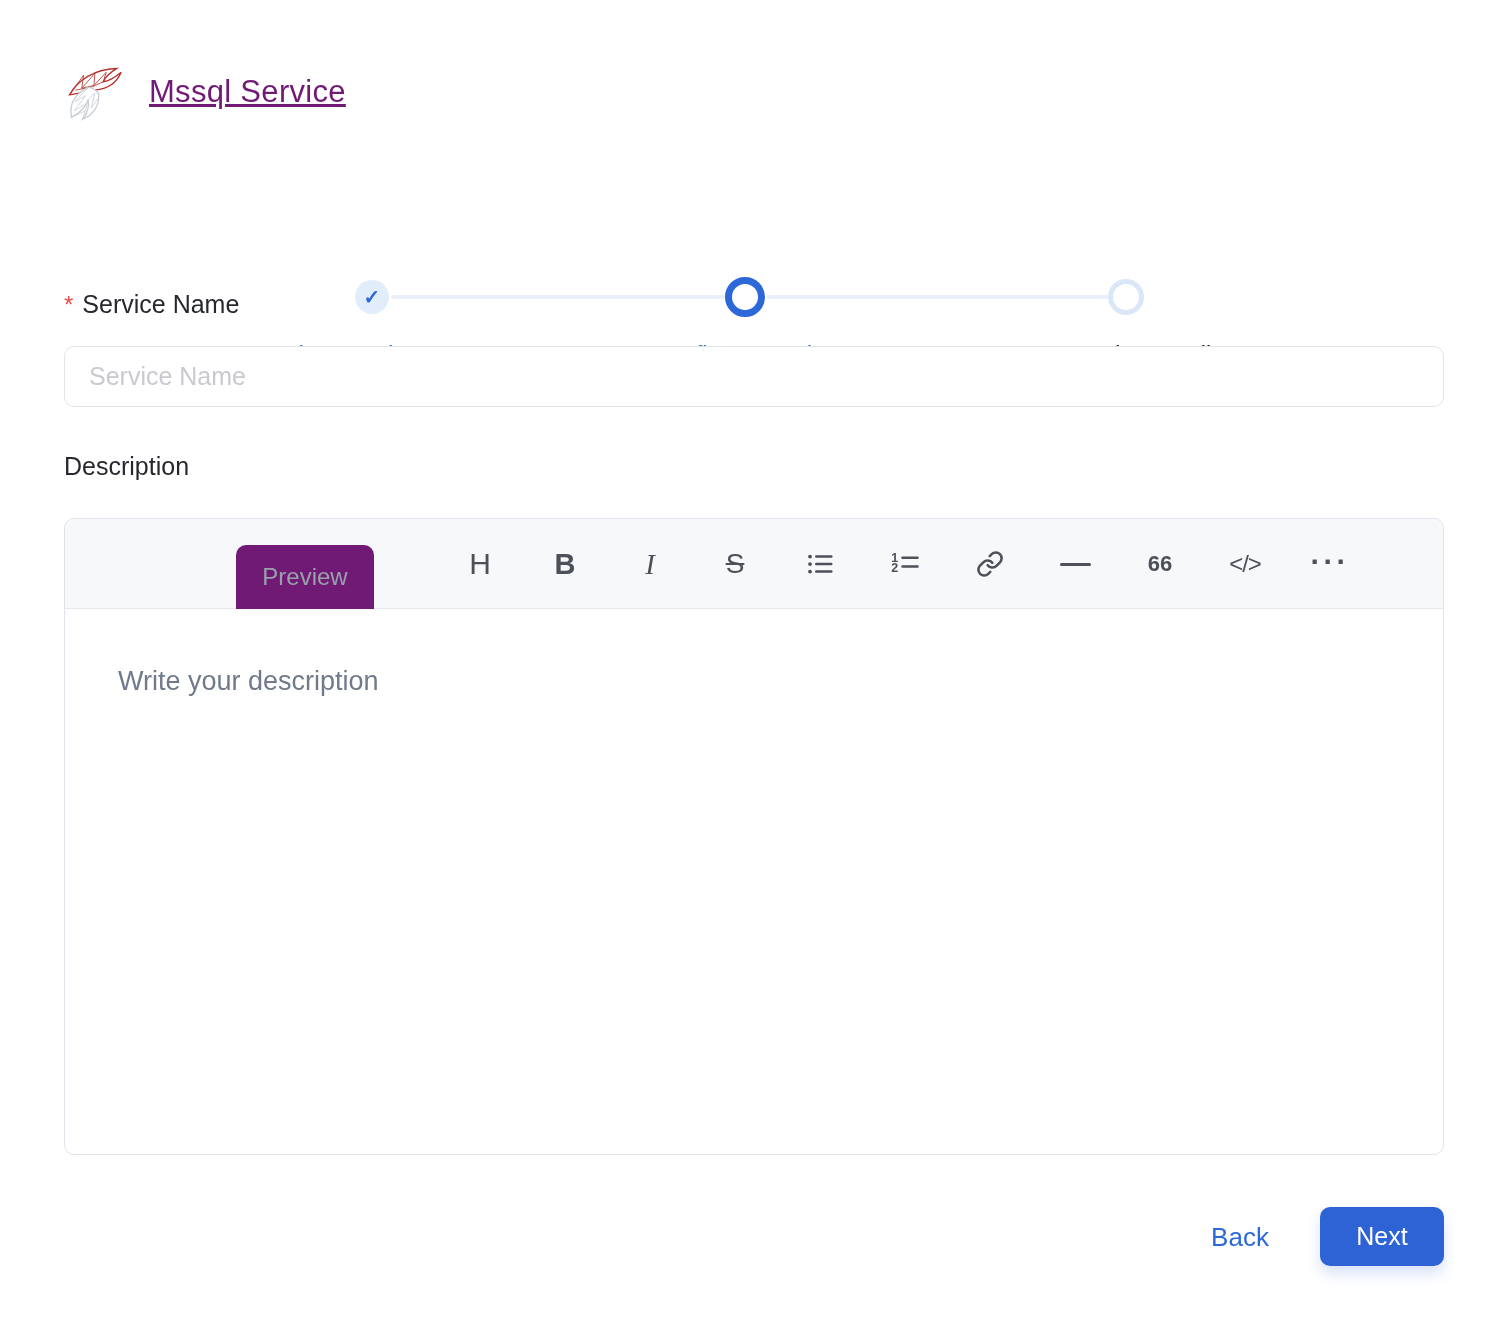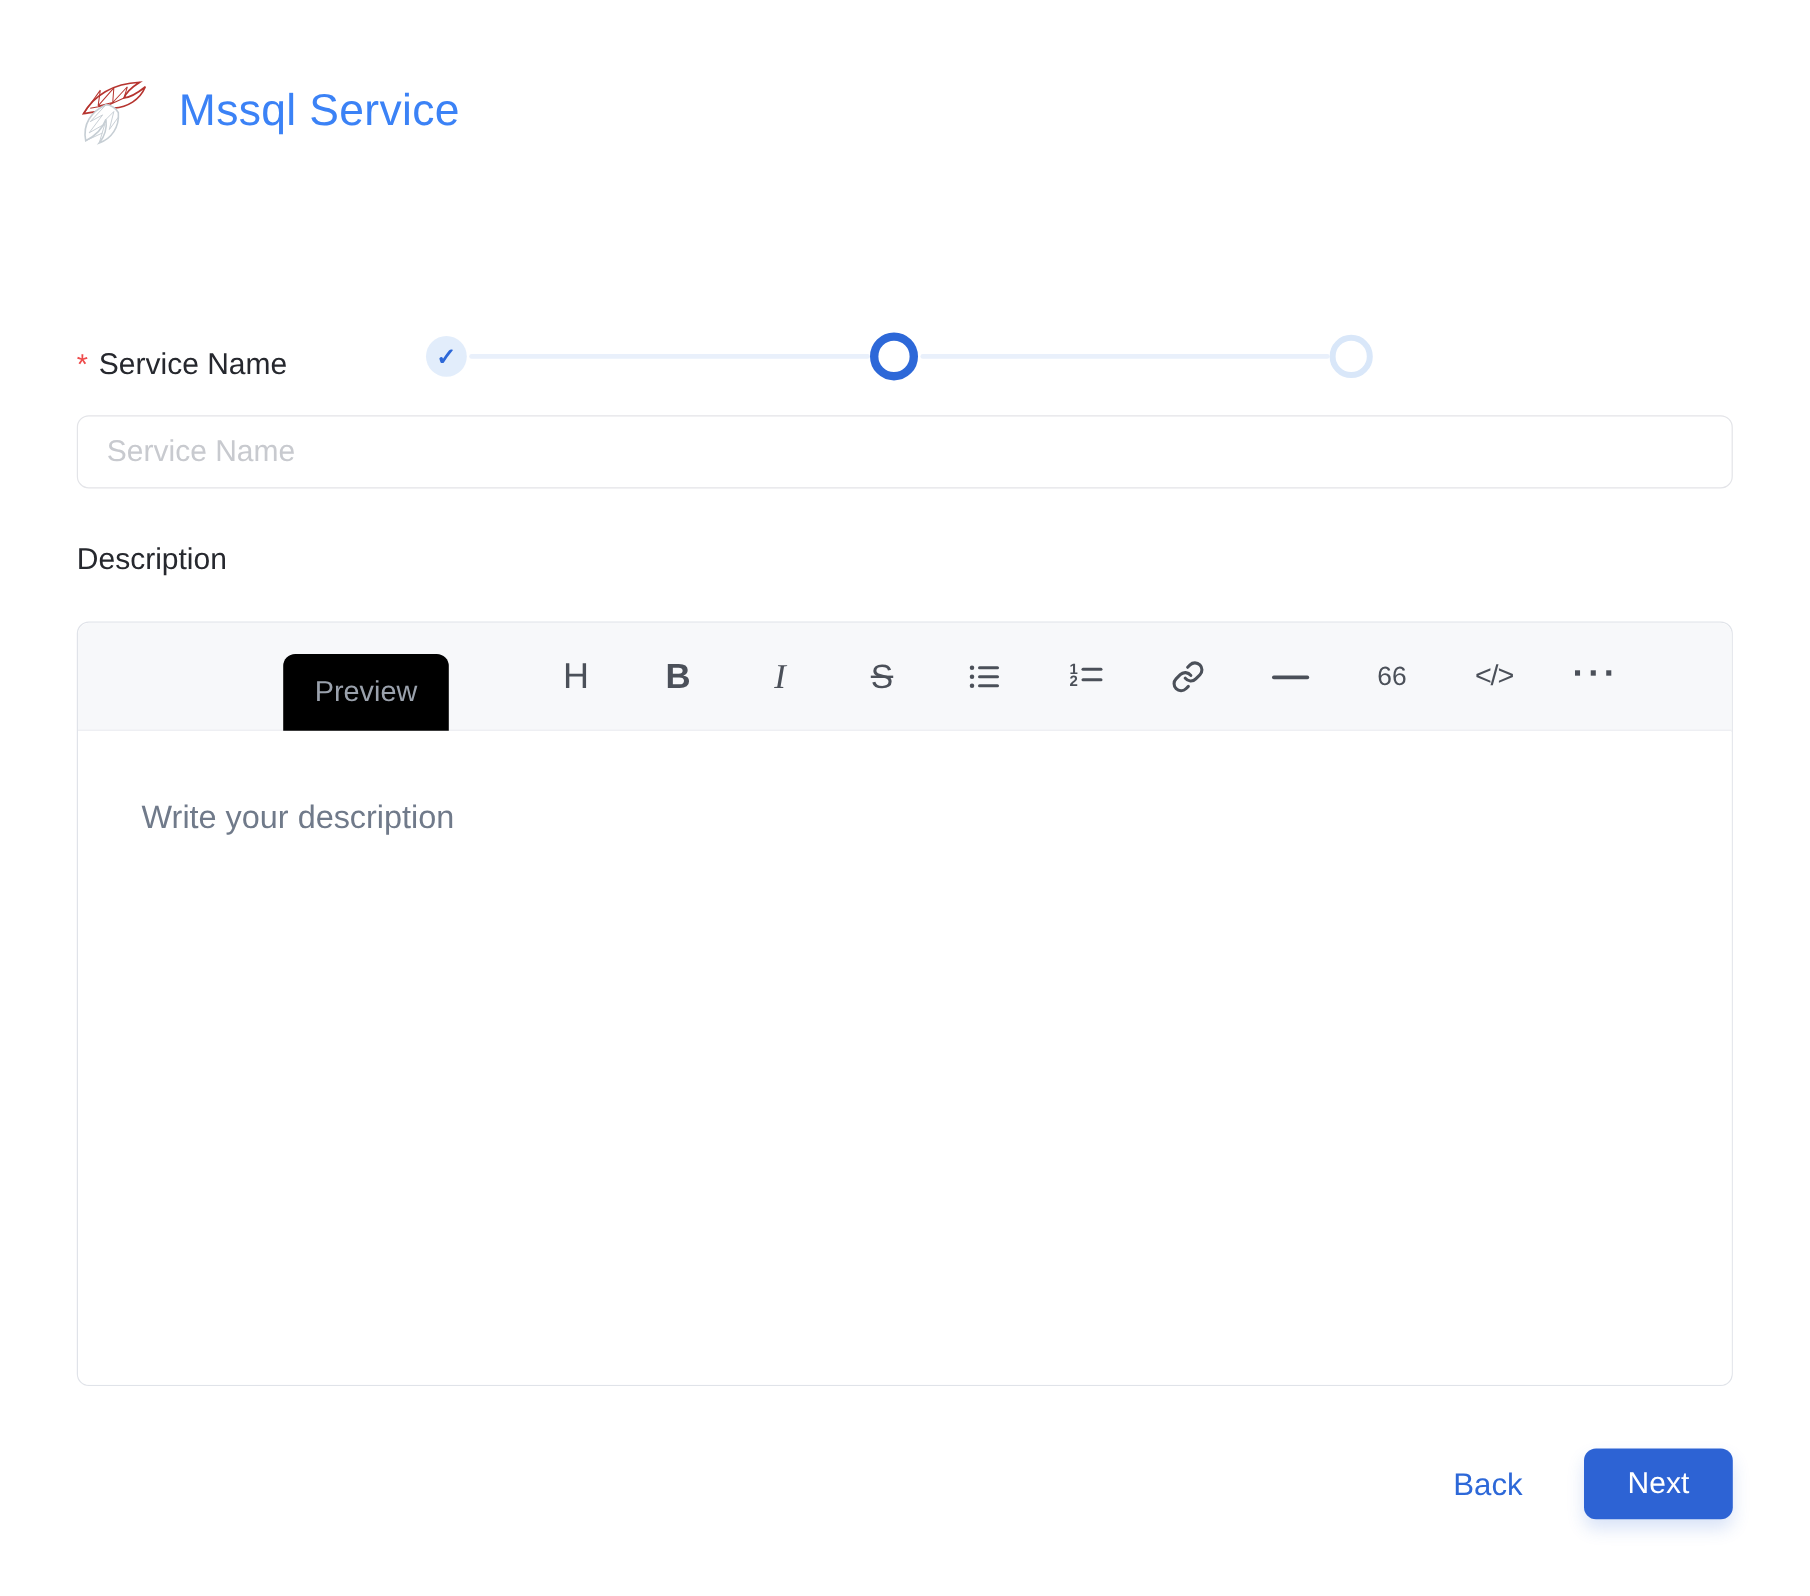--- a/index.html
+++ b/index.html
@@ -3,21 +3,21 @@
 <meta charset="utf-8">
 <style>
   * { margin:0; padding:0; box-sizing:border-box; }
   html,body { background:#ffffff; }
   body { font-family:"Liberation Sans", sans-serif; }
   .page { position:relative; width:1508px; height:1330px; background:#ffffff; overflow:hidden; }
 
   
   .app-header { position:absolute; left:63px; top:62px; display:flex; align-items:center; gap:26px; }
   .logo { width:60px; height:60px; }
-  .page-title { font-size:37px; font-weight:500; color:#3b82f6; letter-spacing:.3px; }
+  .page-title { font-size:31px; font-weight:500; color:#701a75; letter-spacing:.3px;text-decoration:underline; }
 
   
   .stepper { position:absolute; left:0; top:138px; width:1508px; height:105px; }
   .connector { position:absolute; height:4px; background:#e9f0fb; border-radius:2px; top:157px; }
   .connector.c1 { left:391px; width:334px; }
   .connector.c2 { left:767px; width:341px; }
   .step-circle { position:absolute; border-radius:50%; }
   .step-done { left:355px; top:142px; width:34px; height:34px; background:#e2edfb;
                display:flex; align-items:center; justify-content:center;
                color:#2d68d8; font-size:20px; font-weight:700; }
@@ -42,31 +42,31 @@
 
   
   .label-desc { top:452px; }
   .editor { position:absolute; left:64px; top:518px; width:1380px; height:637px;
             border:1px solid #e0e3e9; border-radius:10px; background:#ffffff; }
   .editor-header { position:absolute; left:0; top:0; right:0; height:90px; background:#f7f8fa;
                    border-bottom:1px solid #e5e7ec; border-radius:10px 10px 0 0; }
   .tab { position:absolute; top:26px; height:64px; width:138px; display:flex; align-items:center;
          justify-content:center; font-size:24px; border-radius:10px 10px 0 0; cursor:pointer; }
   .tab-write { left:33px; height:68px; background:#ffffff; color:#2f3237; font-weight:500; z-index:2; }
-  .tab-preview { left:171px; background:#000000; color:#9aa1ac; }
+  .tab-preview { left:171px; background:#701a75; color:#9aa1ac; }
   .toolbar { position:absolute; left:392px; top:0; height:90px; display:flex; align-items:center; gap:39px; }
   .tb-btn { width:46px; height:56px; display:flex; align-items:center; justify-content:center;
             color:#4b5059; background:transparent; border:none; cursor:pointer;
             font-family:"Liberation Sans",sans-serif; }
   .g-h { font-size:30px; font-weight:400; }
   .g-b { font-size:29px; font-weight:700; }
   .g-i { font-size:29px; font-style:italic; font-family:"Liberation Serif",serif; }
   .g-s { font-size:28px; text-decoration:line-through; }
   .g-hr { width:31px; height:3px; background:#4b5059; border-radius:2px; }
-  .g-quote { font-size:22px; font-weight:400; letter-spacing:0; }
+  .g-quote { font-size:22px; font-weight:700; letter-spacing:0; }
   .g-code { font-size:24px; font-weight:500; letter-spacing:-1px; }
   .g-more { font-size:30px; font-weight:700; letter-spacing:3px; padding-bottom:4px; }
   .tb-svg { display:block; }
   .editor-body { position:absolute; left:0; top:91px; right:0; bottom:0; border-radius:0 0 10px 10px; background:#ffffff; }
   .editor-placeholder { position:absolute; left:53px; top:56px; font-size:27px; color:#707a8a; }
 
   
   .back-link { position:absolute; left:1185px; top:1207px; width:110px; height:60px;
                display:flex; align-items:center; justify-content:center;
                font-size:26px; color:#2d68d8; font-weight:400; background:none; border:none; cursor:pointer;

